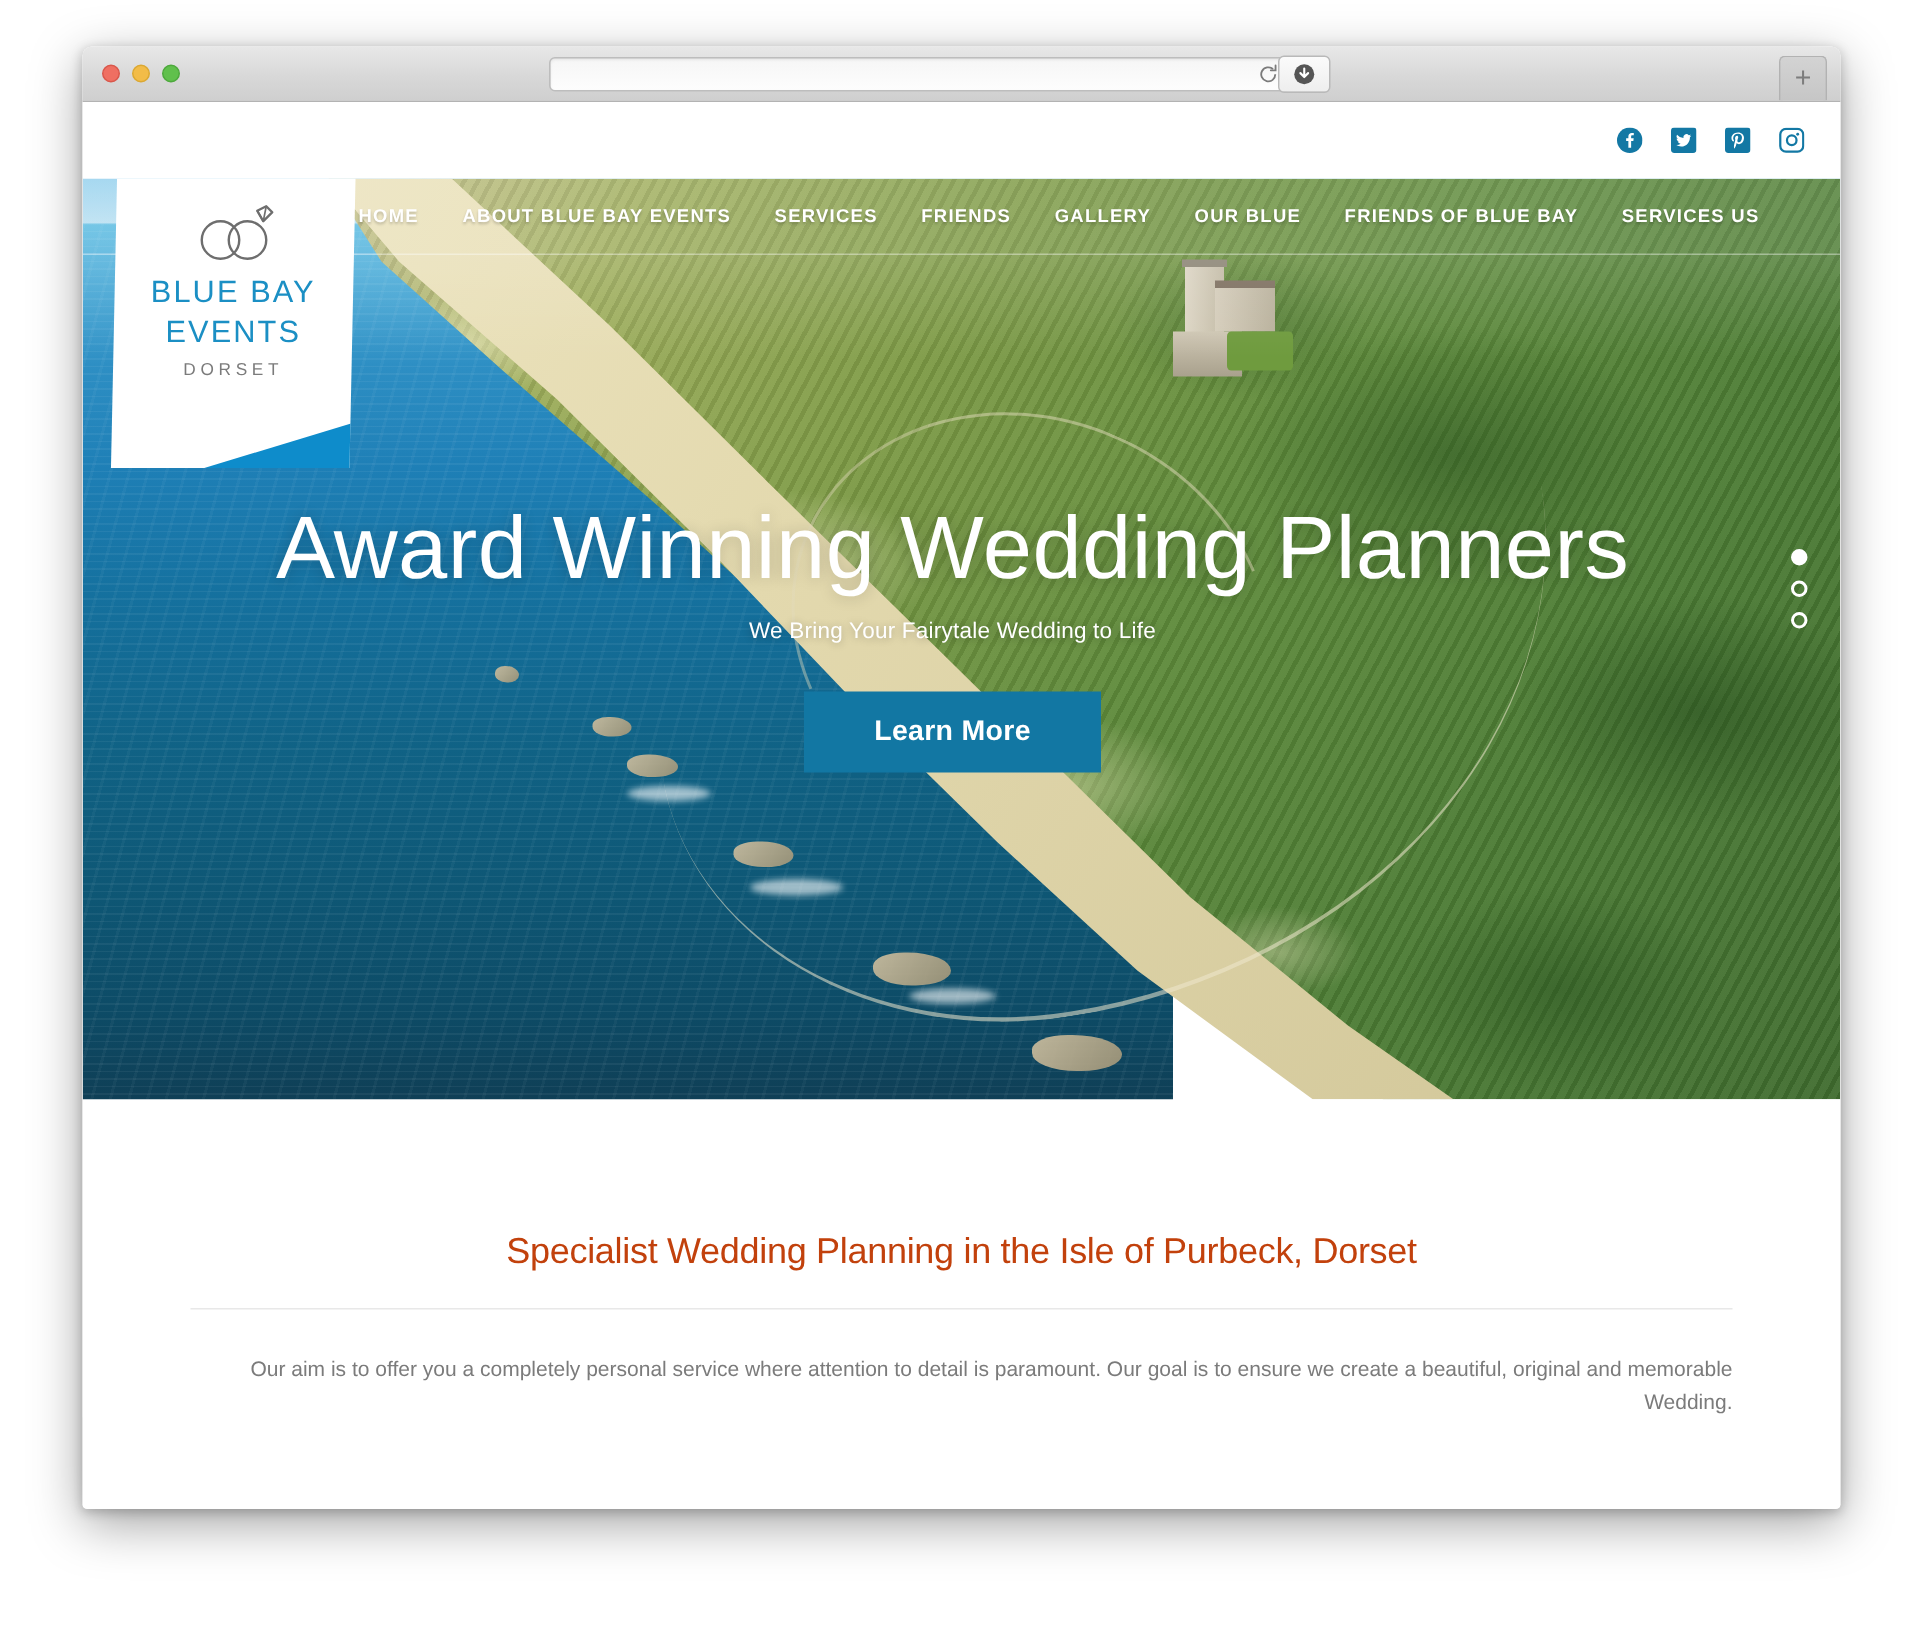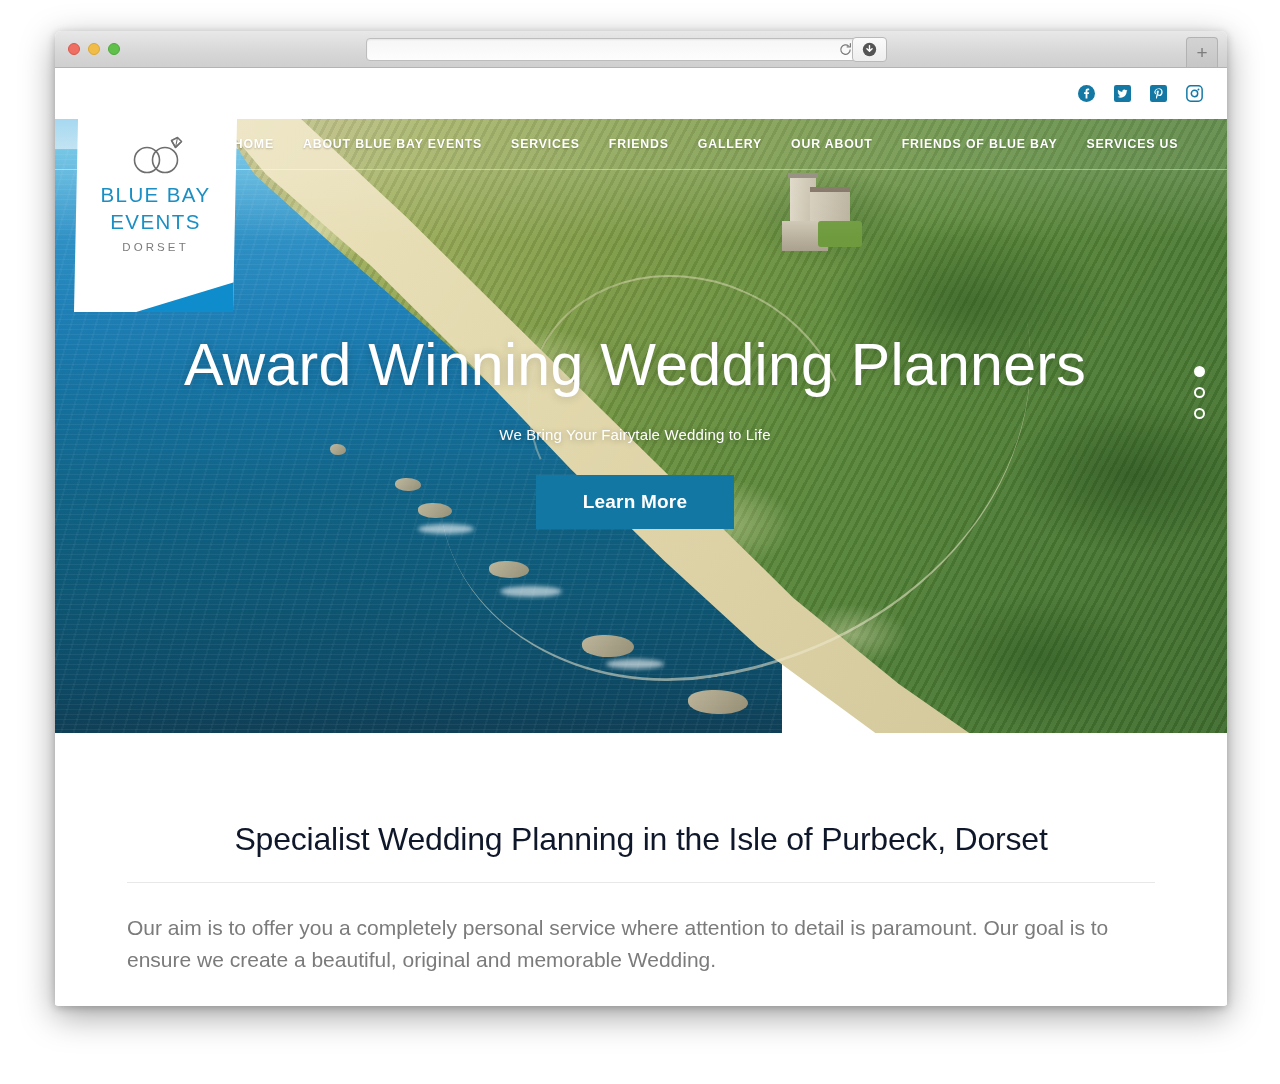--- a/index.html
+++ b/index.html
@@ -314,21 +314,21 @@
   .hero-title {
     font-size: 59px;
     font-weight: 300;
     color: #ffffff;
     letter-spacing: 0.3px;
     line-height: 1.06;
     text-shadow: 0 1px 10px rgba(0,0,0,0.18);
     white-space: nowrap;
   }
   .hero-sub {
-    margin-top: 29px;
+    margin-top: 15px;
     font-size: 15px;
     font-weight: 400;
     color: #ffffff;
     letter-spacing: 0.15px;
     text-shadow: 0 1px 6px rgba(0,0,0,0.28);
   }
   .hero-cta {
     display: inline-block;
     margin-top: 32px;
     background: #1277a3;
@@ -358,42 +358,42 @@
     background: transparent;
   }
   .dot.active { background: #ffffff; }
 
   
   .content {
     background: #ffffff;
     padding: 88px 72px 0 72px;
   }
   .section-title {
-    font-size: 32px;
+    font-size: 24px;
     font-weight: 300;
-    color: #0f172a;
+    color: #c2410c;
     text-align: center;
     line-height: 1.18;
     letter-spacing: -0.2px;
   }
   .section-rule {
     margin: 23px auto 0 auto;
     width: 100%;
     height: 1px;
     background: #e8e8e8;
     border: none;
   }
   .section-body {
     margin: 29px auto 12px auto;
     max-width: 1030px;
-    font-size: 21px;
+    font-size: 14px;
     font-weight: 400;
     line-height: 1.52;
     color: #7b7b7b;
-    text-align: left;
+    text-align: right;
   }
 </style>
 </head>
 <body>
 
 <div class="browser-window">
 
   <div class="titlebar">
     <div class="traffic-lights">
       <span class="light red"></span>
@@ -487,21 +487,21 @@
 
         <div class="hero-tint"></div>
       </div>
 
       <div class="nav">
         <a class="nav-item" href="#">HOME</a>
         <a class="nav-item" href="#">ABOUT BLUE BAY EVENTS</a>
         <a class="nav-item" href="#">SERVICES</a>
         <a class="nav-item" href="#">FRIENDS</a>
         <a class="nav-item" href="#">GALLERY</a>
-        <a class="nav-item" href="#">OUR ABOUT</a>
+        <a class="nav-item" href="#">OUR BLUE</a>
         <a class="nav-item" href="#">FRIENDS OF BLUE BAY</a>
         <a class="nav-item" href="#">SERVICES US</a>
       </div>
       <div class="nav-divider"></div>
 
       <a class="logo-box" href="#">
         <div class="logo-inner">
           <span class="logo-rings">
             <svg width="64" height="44" viewBox="0 0 64 44" fill="none" stroke="#6e6e6e" stroke-width="1.6">
               <circle cx="23" cy="26" r="12.5"></circle>

